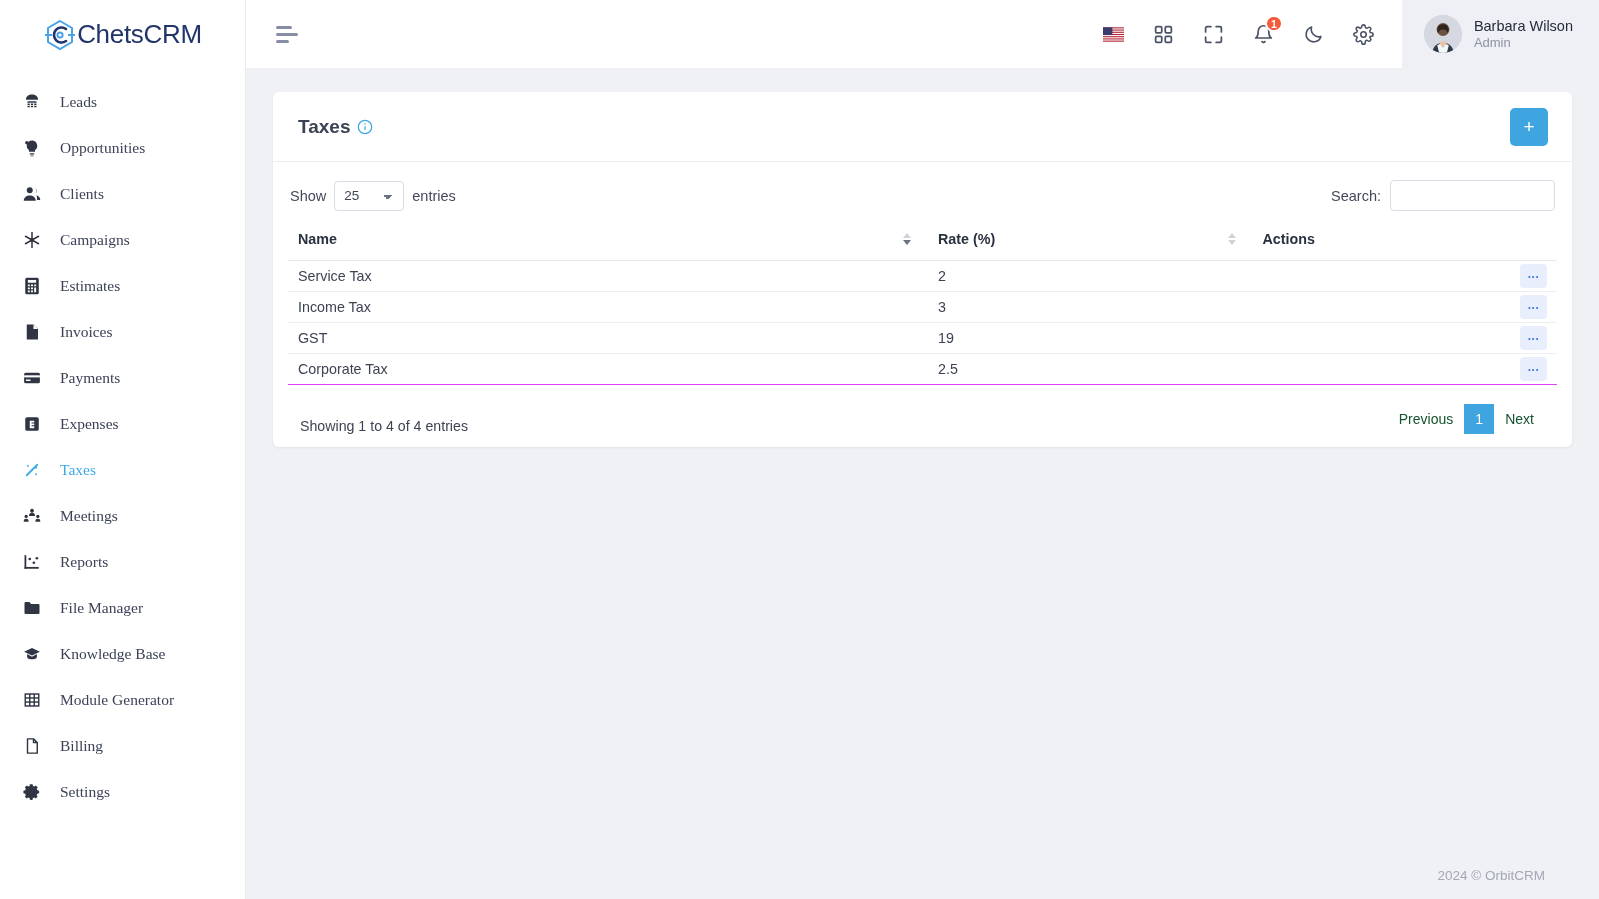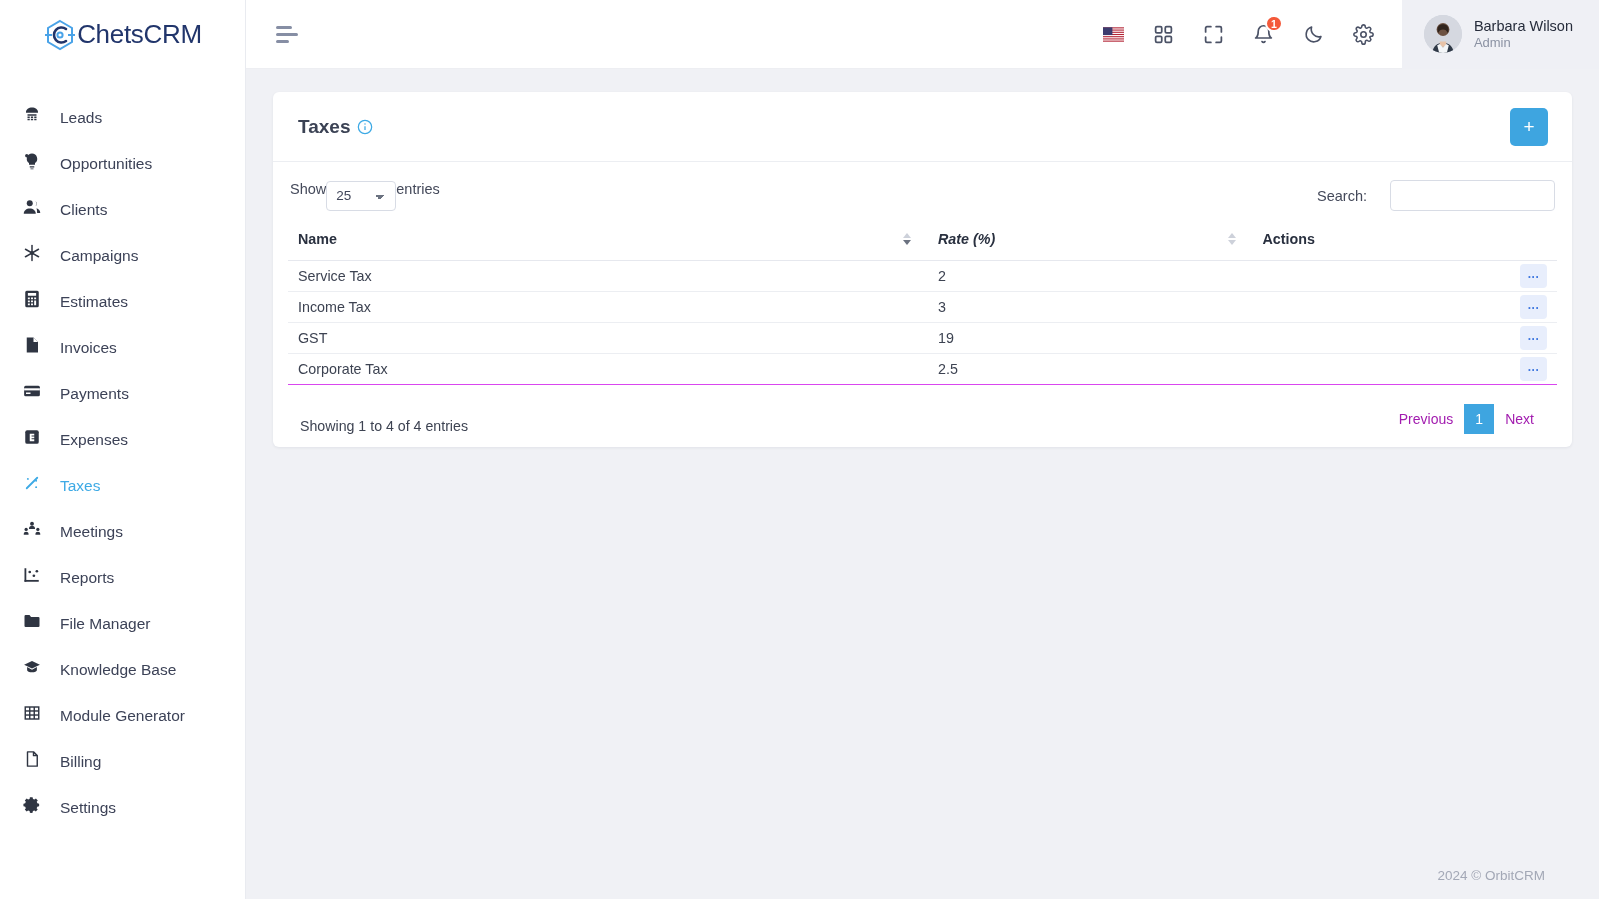--- a/index.html
+++ b/index.html
@@ -24,24 +24,24 @@
     display: flex; align-items: center; justify-content: center;
     gap: 2px;
   }
   .brand-logo { width: 34px; height: 34px; display:block; margin-right:-2px; }
   .brand-text {
     font-size: 26px; letter-spacing: -0.3px;
     color: #21356b; font-weight: 400; text-align: right;
   }
   .nav { padding-top: 10px; }
   .nav-item {
-    display: flex; align-items: flex-end;
+    display: flex; align-items: center;
     height: 46px; padding-left: 22px; gap: 18px;
     color: #3c4257; font-size: 15.5px;
-    cursor: pointer; text-decoration: none;
+    cursor: pointer; text-decoration: none; font-family: Liberation Serif, serif;
   }
   .nav-item .nav-ico {
     width: 20px; height: 20px; flex: 0 0 20px;
     display: flex; align-items: center; justify-content: center;
     color: #2f3542;
   }
   .nav-item .nav-ico svg { width: 18px; height: 18px; display: block; }
   .nav-item.active { color: #3eaae5; }
   .nav-item.active .nav-ico { color: #3eaae5; }
   .nav-label { line-height: 1; }
@@ -116,51 +116,51 @@
   .head-spacer { flex: 1 1 auto; }
   .btn-add {
     width: 38px; height: 38px; border-radius: 5px;
     background: #3ea5e0; color: #fff; border: none;
     font-size: 19px; line-height: 1; cursor: pointer;
     display: flex; align-items: center; justify-content: center;
   }
 
   .card-body { padding: 18px 15px 0 15px; }
   .dt-top { display: flex; align-items: center; padding: 0 2px 0 2px; }
-  .dt-len { display: flex; align-items: flex-start; font-size: 14.5px; color: #44495a; }
+  .dt-len { display: flex; align-items: center; gap: 8px; font-size: 14.5px; color: #44495a; }
   .dt-select {
     height: 30px; padding: 0 28px 0 9px;
     border: 1px solid #d8dce5; border-radius: 4px;
     background: #fff; font-size: 13.5px; color: #40465a;
     font-family: "Liberation Sans", sans-serif;
     -webkit-appearance: none; appearance: none; cursor: pointer;
     background-image:
       linear-gradient(45deg, transparent 50%, #6b7280 50%),
       linear-gradient(135deg, #6b7280 50%, transparent 50%);
     background-position: calc(100% - 15px) 13px, calc(100% - 10px) 13px;
     background-size: 5px 5px, 5px 5px;
     background-repeat: no-repeat;
     min-width: 70px;
   }
-  .dt-filter { margin-left: auto; display: flex; align-items: center; gap: 23px; font-size: 14.5px; color: #44495a; }
+  .dt-filter { margin-left: auto; display: flex; align-items: center; gap: 9px; font-size: 14.5px; color: #44495a; }
   .dt-search {
     width: 165px; height: 31px; border: 1px solid #d8dce5;
     border-radius: 4px; padding: 0 8px; font-size: 13.5px;
     font-family: "Liberation Sans", sans-serif; color: #333;
     outline: none; background: #fff;
   }
 
   table.dt { width: 100%; border-collapse: collapse; margin-top: 20px; }
   table.dt th {
     text-align: left; font-size: 14.3px; font-weight: bold; color: #29303f;
     padding: 0 10px 13px 10px; border-bottom: 1px solid #e6e8ee;
     position: relative; cursor: pointer; white-space: nowrap;
   }
   th.col-name { width: 640px; padding-left: 10px; }
-  th.col-rate { width: auto; font-style: italic; }
+  th.col-rate { width: auto; }
   th.col-actions { text-align: right; padding-right: 24px; cursor: default; }
   .sorter {
     position: absolute; right: 16px; top: 1px;
     width: 9px; height: 14px;
     display: flex; flex-direction: column; justify-content: center; gap: 2px;
   }
   .sorter i { display: block; width: 0; height: 0; border-left: 4.5px solid transparent; border-right: 4.5px solid transparent; }
   .sorter i.up { border-bottom: 5px solid #cdd1da; }
   .sorter i.dn { border-top: 5px solid #cdd1da; }
   .sorter.desc i.dn { border-top-color: #6b7280; }
@@ -184,21 +184,21 @@
   .dt-bottom {
     display: flex; align-items: flex-end;
     padding: 19px 12px 13px 12px;
     font-size: 14.2px; color: #3d4352;
   }
   .dt-info { }
   .pager { margin-left: auto; display: flex; align-items: center; }
   .pager a {
     display: flex; align-items: center; justify-content: center;
     height: 30px; min-width: 32px; padding: 0 11px;
-    font-size: 14px; color: #a21caf; text-decoration: none; cursor: pointer;
+    font-size: 14px; color: #14532d; text-decoration: none; cursor: pointer;
   }
   .pager a.page { background: #3ea5e0; color: #fff; min-width: 30px; padding: 0; }
 
   .footer {
     height: 48px; flex: 0 0 48px;
     display: flex; align-items: center; justify-content: flex-end;
     padding-right: 54px; font-size: 13.5px; color: #a3a8b6;
   }
 </style>
 </head>

